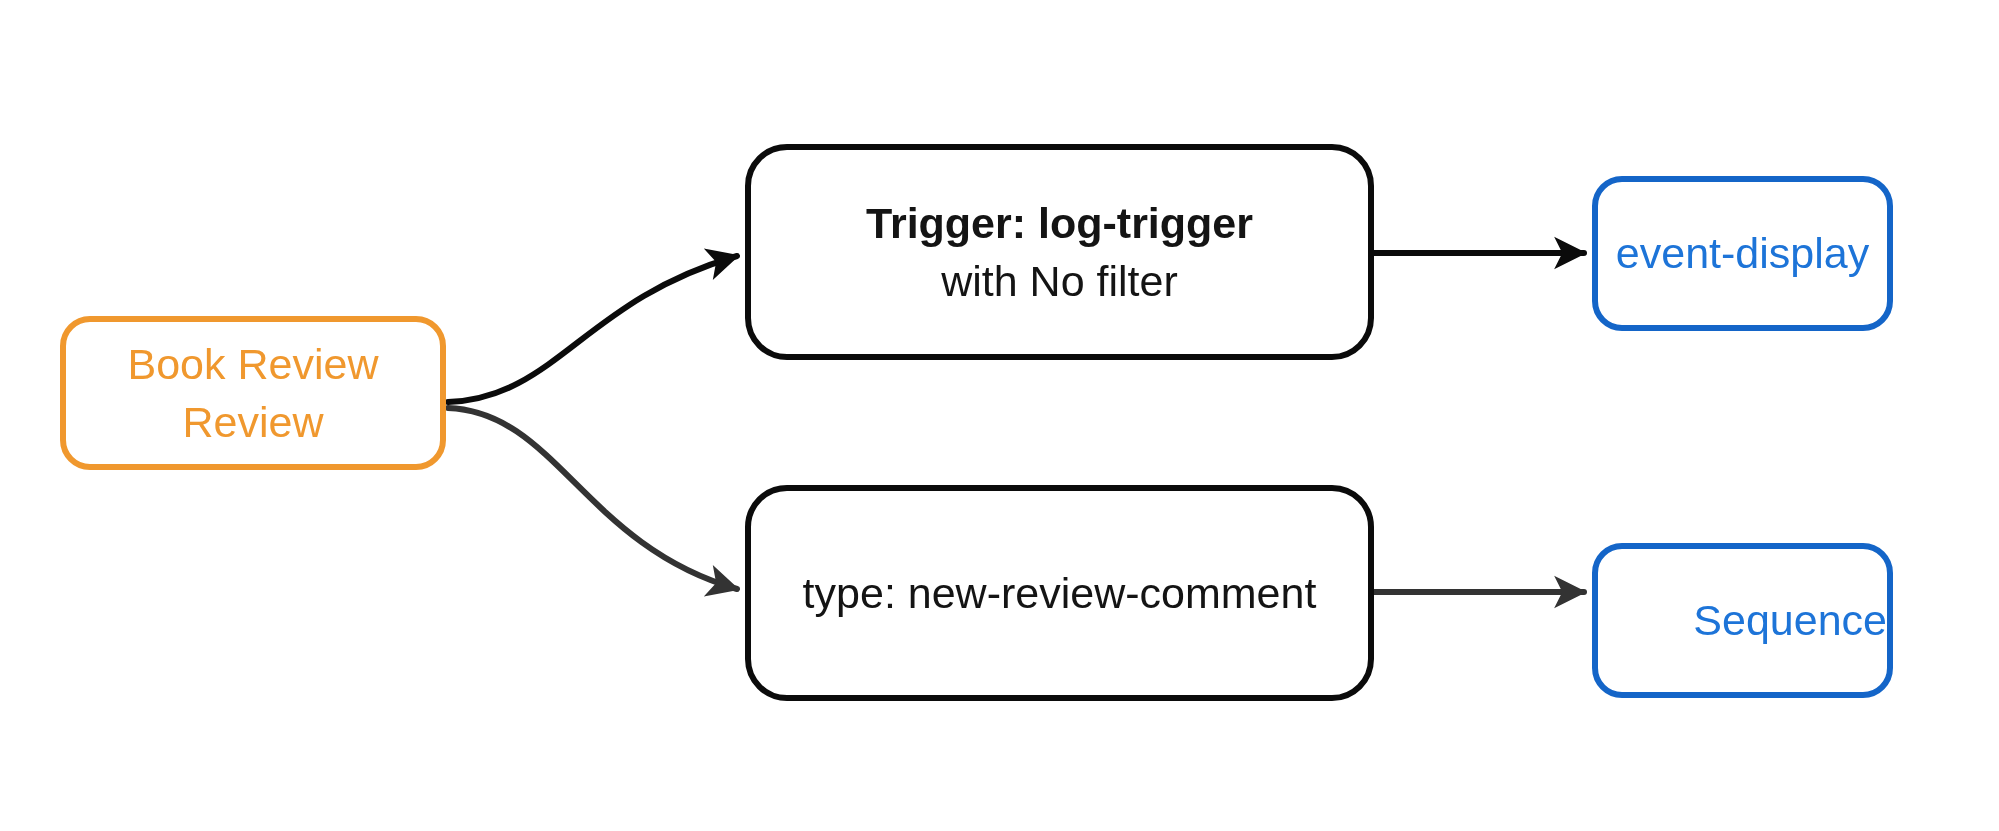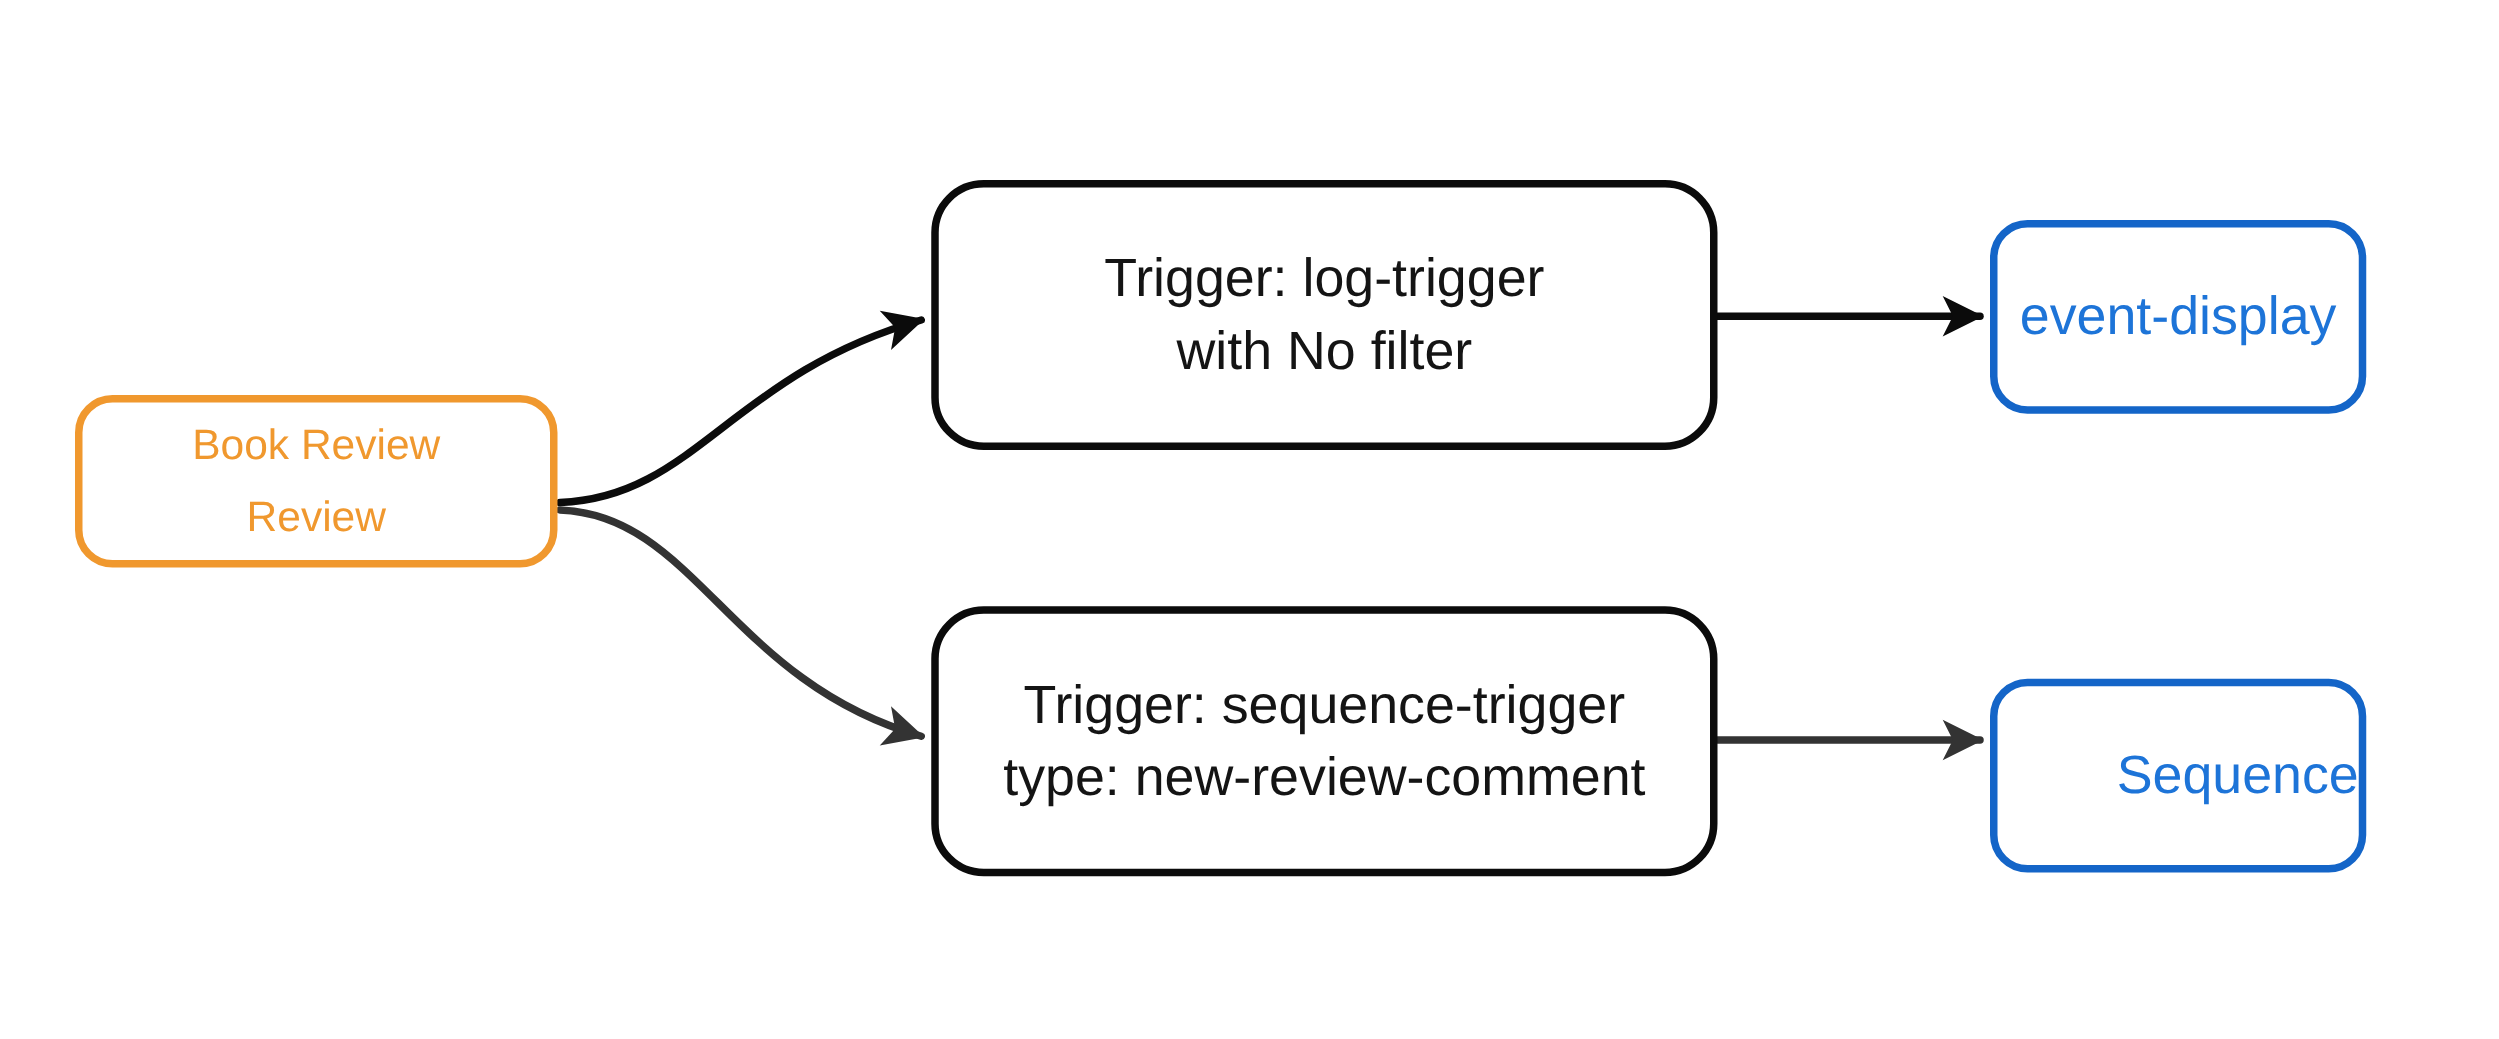--- a/index.html
+++ b/index.html
@@ -40,40 +40,40 @@
     display: flex;
     flex-direction: column;
     align-items: center;
     justify-content: center;
     text-align: center;
   }
   .node-broker {
     left: 60px;
     top: 316px;
     width: 386px;
-    height: 138px;
+    height: 154px;
     border: 6px solid var(--broker-orange, #F0982E);
     border-radius: 30px;
     color: var(--broker-orange, #F0982E);
-    font-size: 34px;
+    font-size: 43px;
     line-height: 58px;
   }
   .node-trigger {
     left: 745px;
     width: 629px;
     height: 216px;
     border: 6px solid var(--trigger-border, #0b0b0b);
     border-radius: 42px;
     color: var(--trigger-text, #141414);
     font-size: 43px;
     line-height: 58px;
   }
   .node-trigger-log { top: 144px; }
   .node-trigger-seq { top: 485px; }
-  .trigger-title { font-weight: normal; text-align: center; }
+  .trigger-title { font-weight: bold; text-align: center; }
   .node-sink {
     left: 1592px;
     width: 301px;
     height: 155px;
     border: 6px solid var(--sink-border, #1465C8);
     border-radius: 30px;
     color: var(--sink-text, #1D74D8);
     font-size: 43px;
   }
   .node-sink-event { top: 176px; text-align: right; }
@@ -107,21 +107,20 @@
     <div>Book Review</div>
     <div>Review</div>
   </div>
 
   <div class="node node-trigger node-trigger-log">
     <div class="trigger-title">Trigger: log-trigger</div>
     <div class="trigger-subtitle">with No filter</div>
   </div>
 
   <div class="node node-trigger node-trigger-seq">
-    <div class="trigger-title">Trigger: sequence-trigger</div>
     <div class="trigger-subtitle">type: new-review-comment</div>
   </div>
 
   <div class="node node-sink node-sink-event">
     <div>event-display</div>
   </div>
 
   <div class="node node-sink node-sink-seq">
     <div>Sequence</div>
   </div>

